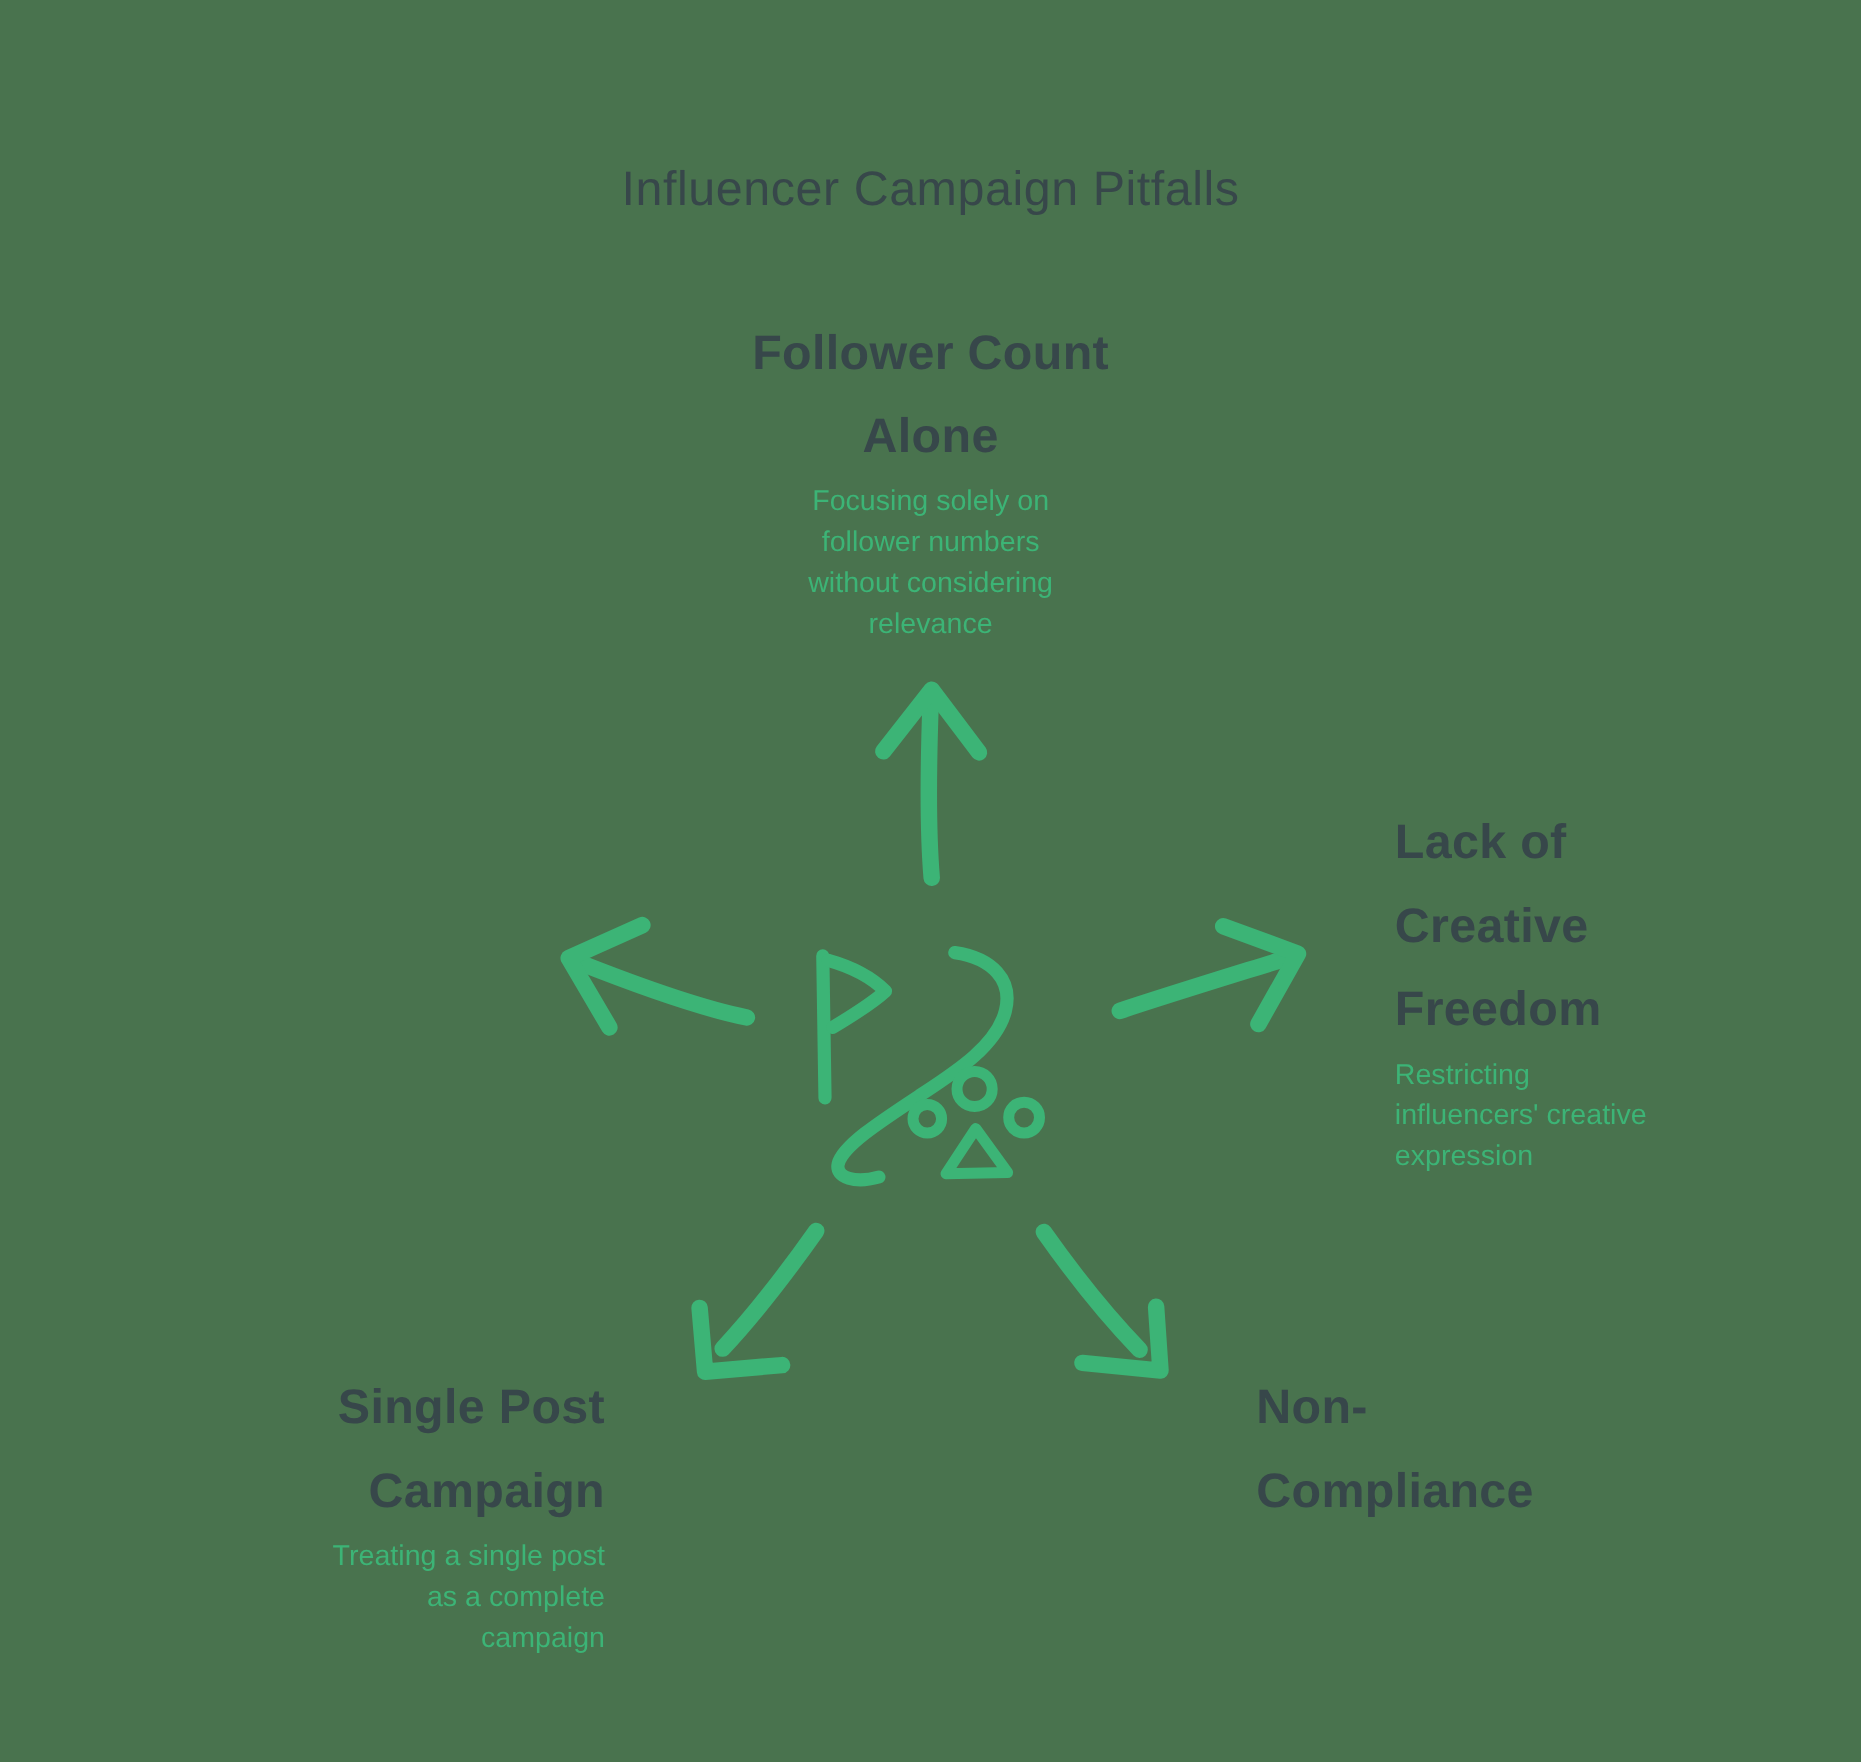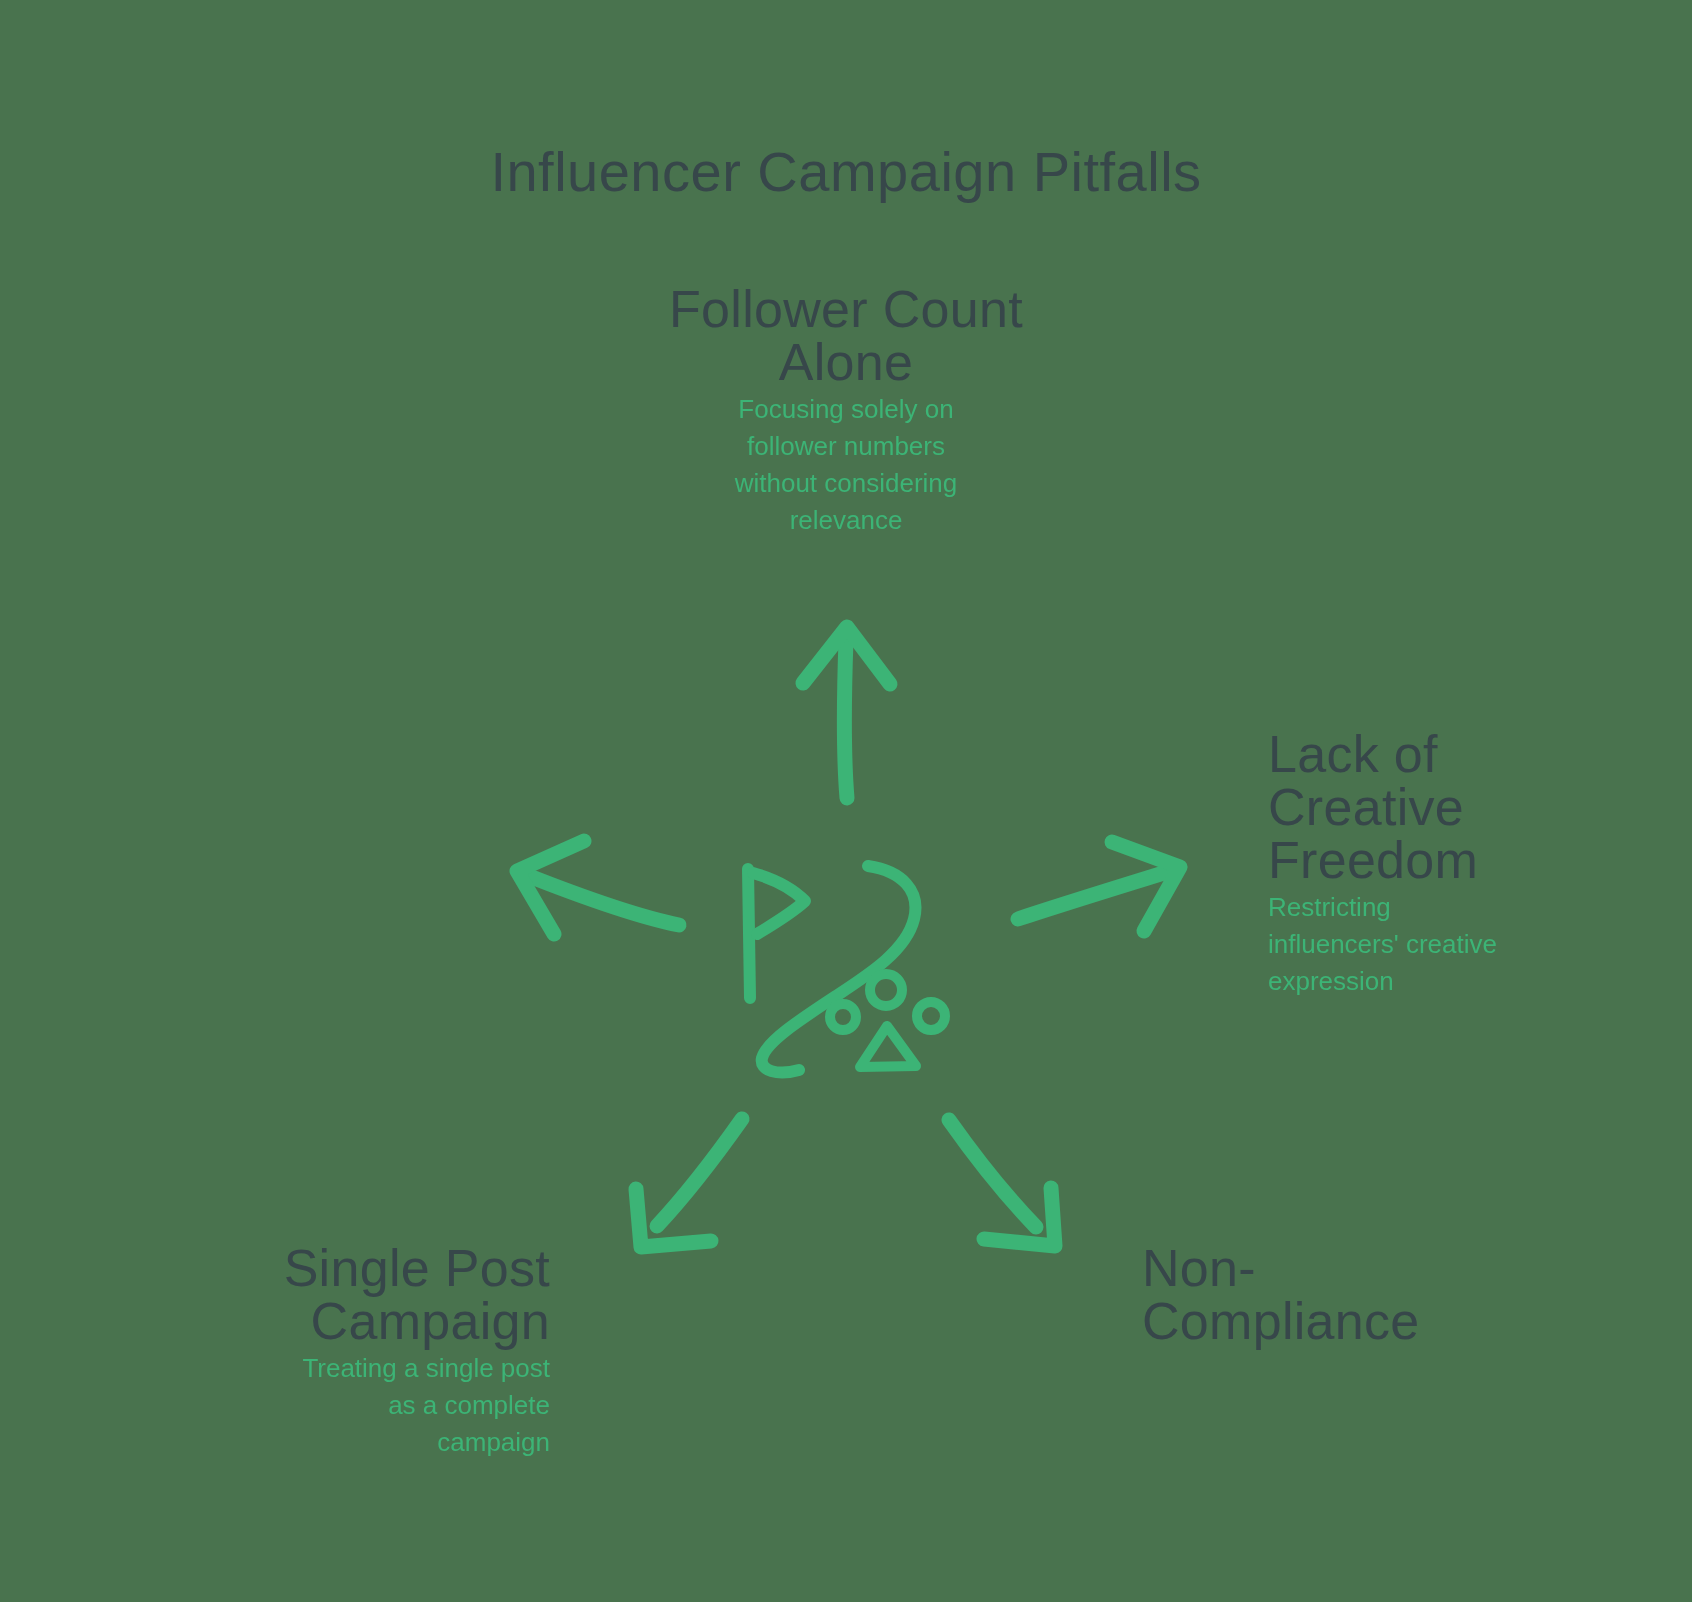--- a/index.html
+++ b/index.html
@@ -11,27 +11,27 @@
   .canvas{
     position:relative;
     width:1692px;height:1602px;
     background:var(--background);
     font-family:"Liberation Sans", sans-serif;
     overflow:hidden;
   }
   .title{
     position:absolute;left:0;top:138px;width:100%;
     text-align:center;
-    font-size:56px;line-height:68px;font-weight:400;
+    font-size:44px;line-height:68px;font-weight:400;
     color:var(--heading);
     letter-spacing:0.5px;
   }
   .item{position:absolute;}
   .item .heading{
-    font-size:52px;line-height:53px;font-weight:400;
+    font-size:44px;line-height:76px;font-weight:700;
     color:var(--heading);
     white-space:pre-line;
     letter-spacing:0.3px;
   }
   .item .desc{
     font-size:26px;line-height:37px;font-weight:400;
     color:var(--accent);
     white-space:pre-line;
     margin-top:2px;
   }

